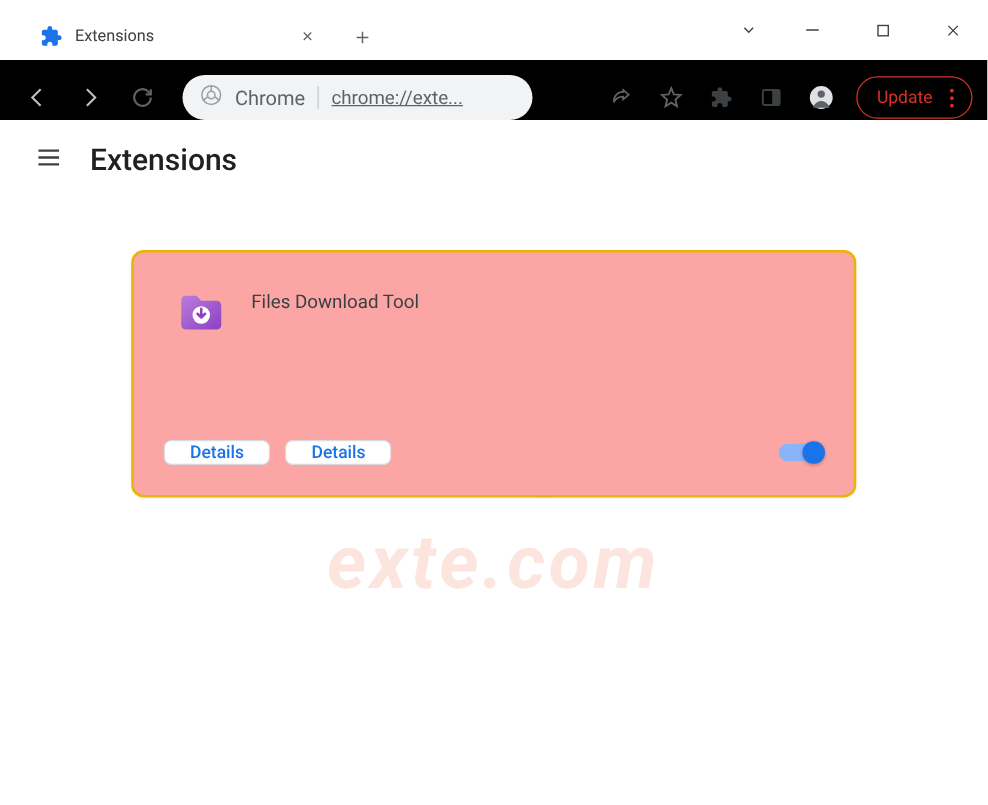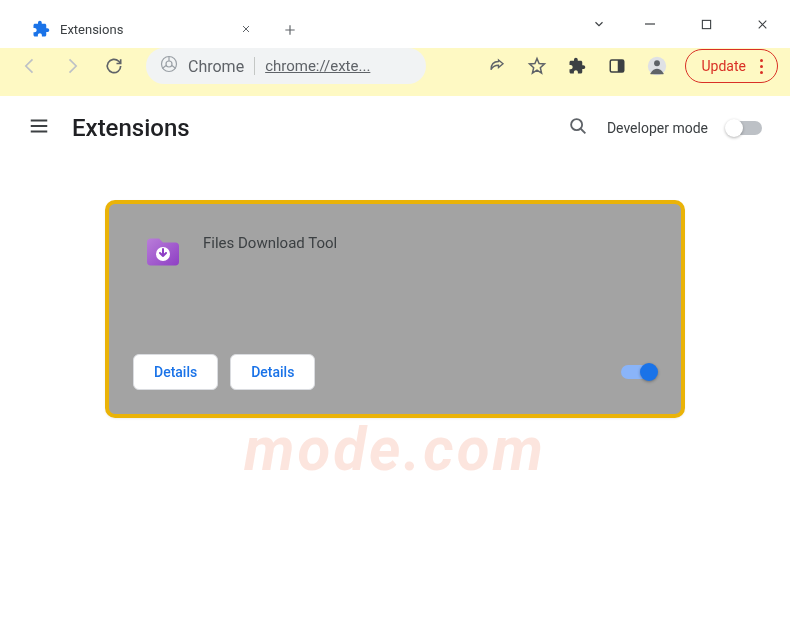--- a/index.html
+++ b/index.html
@@ -8,21 +8,21 @@
 .titlebar { height: 48px; display: flex; align-items: flex-end; background: #fff; border-bottom: none; }
 .tab { display: flex; align-items: center; gap: 10px; height: 38px; background: #fff; margin-left: 18px; padding: 0 14px; border-radius: 10px 10px 0 0; min-width: 250px; position: relative; }
 .tab-icon { width: 18px; height: 18px; display: flex; align-items: center; justify-content: center; }
 .tab-title { font-size: 13px; color: #3c4043; flex: 1; }
 .tab-close { width: 16px; height: 16px; display: flex; align-items: center; justify-content: center; color: #5f6368; cursor: pointer; border-radius: 50%; }
 .newtab { width: 28px; height: 28px; display: flex; align-items: center; justify-content: center; color: #5f6368; margin-left: 8px; margin-bottom: 4px; cursor: pointer; border-radius: 50%; }
 .win-controls { margin-left: auto; display: flex; align-items: center; height: 100%; }
 .win-btn { width: 56px; height: 48px; display: flex; align-items: center; justify-content: center; color: #3c4043; }
 .win-chev { width: 46px; }
 
-.toolbar { height: 48px; display: flex; align-items: flex-start; padding: 0 12px; gap: 6px; background: #fef9c3; }
+.toolbar { height: 48px; display: flex; align-items: flex-end; padding: 0 12px; gap: 6px; background: #000000; }
 .nav-btn { width: 36px; height: 36px; display: flex; align-items: center; justify-content: center; border-radius: 50%; color: #5f6368; }
 .nav-btn.disabled { color: #bdc1c6; }
 .omnibox { flex: 1; height: 36px; background: #f1f3f4; border-radius: 18px; display: flex; align-items: center; padding: 0 14px; gap: 10px; margin: 0 8px; color: #5f6368; max-width: 280px; }
 .omni-divider { width: 1px; height: 18px; background: #c4c7c5; }
 .omni-text { font-size: 15px; color: #5f6368; flex: 1; overflow: hidden; white-space: nowrap; text-decoration: underline; }
 .omni-prefix { color: #5f6368; }
 .action-icons { display: flex; align-items: center; gap: 4px; margin-left: auto; }
 .action-btn { width: 36px; height: 36px; display: flex; align-items: center; justify-content: center; color: #5f6368; border-radius: 50%; }
 .update-btn { display: flex; align-items: center; gap: 10px; height: 34px; border: 1px solid #d93025; border-radius: 18px; padding: 0 10px 0 16px; color: #d93025; font-size: 14px; margin-left: 6px; }
 .update-dots { display: flex; flex-direction: column; gap: 3px; padding: 0 4px; }
@@ -37,26 +37,26 @@
 .menu-icon { cursor: pointer; color: #3c4043; }
 .ext-title { font-size: 24px; font-weight: 500; color: #202124; }
 .ext-right { margin-left: auto; display: flex; align-items: center; gap: 18px; }
 .search-ico { color: #5f6368; }
 .dev-label { font-size: 14px; color: #3c4043; }
 .toggle { width: 36px; height: 14px; background: #bdc1c6; border-radius: 8px; position: relative; cursor: pointer; }
 .toggle .knob { width: 18px; height: 18px; background: #fff; border-radius: 50%; box-shadow: 0 1px 3px rgba(0,0,0,0.3); position: absolute; top: -2px; left: -1px; }
 .toggle.on { background: #8ab4f8; }
 .toggle.on .knob { left: 19px; background: #1a73e8; }
 
-.card { width: 580px; margin: 40px auto 0; background: #a3a3a3; border: 4px solid #eab308; border-radius: 10px; padding: 24px; box-shadow: 0 1px 2px rgba(60,64,67,0.08); position: relative; z-index: 2; }
+.card { width: 580px; margin: 40px auto 0; background: #fca5a5; border: 2px solid #eab308; border-radius: 10px; padding: 24px; box-shadow: 0 1px 2px rgba(60,64,67,0.08); position: relative; z-index: 2; }
 .card-body { display: flex; gap: 20px; align-items: flex-start; min-height: 110px; }
 .ext-icon { width: 40px; height: 40px; margin-left: 10px; margin-top: 4px; }
 .ext-name { font-size: 15px; color: #3c4043; margin-top: 6px; }
 .card-actions { display: flex; align-items: center; gap: 12px; margin-top: 16px; }
-.btn { height: 36px; padding: 0 20px; border: 1px solid #dadce0; border-radius: 6px; background: #fff; color: #1a73e8; font-size: 14px; font-weight: 500; display: flex; align-items: center; cursor: pointer; }
+.btn { height: 20px; padding: 0 20px; border: 1px solid #dadce0; border-radius: 6px; background: #fff; color: #1a73e8; font-size: 14px; font-weight: 500; display: flex; align-items: center; cursor: pointer; }
 .card-actions .toggle { margin-left: auto; }
 </style>
 </head>
 <body>
 
 <div class="titlebar">
   <div class="tab">
     <span class="tab-icon">
       <svg width="18" height="18" viewBox="0 0 24 24">
           <path fill="#1a73e8" d="M20.5 11H19V7c0-1.1-.9-2-2-2h-4V3.5C13 2.12 11.88 1 10.5 1S8 2.12 8 3.5V5H4c-1.1 0-2 .9-2 2v3.8h1.5c1.49 0 2.7 1.21 2.7 2.7s-1.21 2.7-2.7 2.7H2V20c0 1.1.9 2 2 2h3.8v-1.5c0-1.49 1.21-2.7 2.7-2.7s2.7 1.21 2.7 2.7V22H17c1.1 0 2-.9 2-2v-4h1.5c1.38 0 2.5-1.12 2.5-2.5S21.88 11 20.5 11z"></path>
@@ -163,42 +163,30 @@
           <span></span>
           <span></span>
         </div>
     </div>
   </div>
 </div>
 
 <div class="content">
   <div class="watermark">
     <div class="watermark-text">PC</div>
-    <div class="watermark-sub">mode.com</div>
+    <div class="watermark-sub">exte.com</div>
   </div>
 
   <div class="ext-header">
     <div class="menu-icon">
       <svg width="22" height="22" viewBox="0 0 24 24">
           <path stroke="#3c4043" stroke-width="2" d="M3 6h18M3 12h18M3 18h18"></path>
         </svg>
     </div>
     <div class="ext-title">Extensions</div>
-    <div class="ext-right">
-      <div class="search-ico">
-        <svg width="22" height="22" viewBox="0 0 24 24">
-            <circle cx="10.5" cy="10.5" r="6" fill="none" stroke="#5f6368" stroke-width="2"></circle>
-            <path stroke="#5f6368" stroke-width="2" d="M15 15l5 5"></path>
-          </svg>
-      </div>
-      <span class="dev-label">Developer mode</span>
-      <div class="toggle">
-          <div class="knob"></div>
-        </div>
-    </div>
   </div>
 
   <div class="card">
     <div class="card-body">
       <div class="ext-icon">
         <svg width="40" height="40" viewBox="0 0 40 40">
           <defs>
               <linearGradient id="g1" x1="0" y1="0" x2="1" y2="1">
                 <stop offset="0" stop-color="#b97dd9"></stop>
                 <stop offset="1" stop-color="#8e3fc4"></stop>

